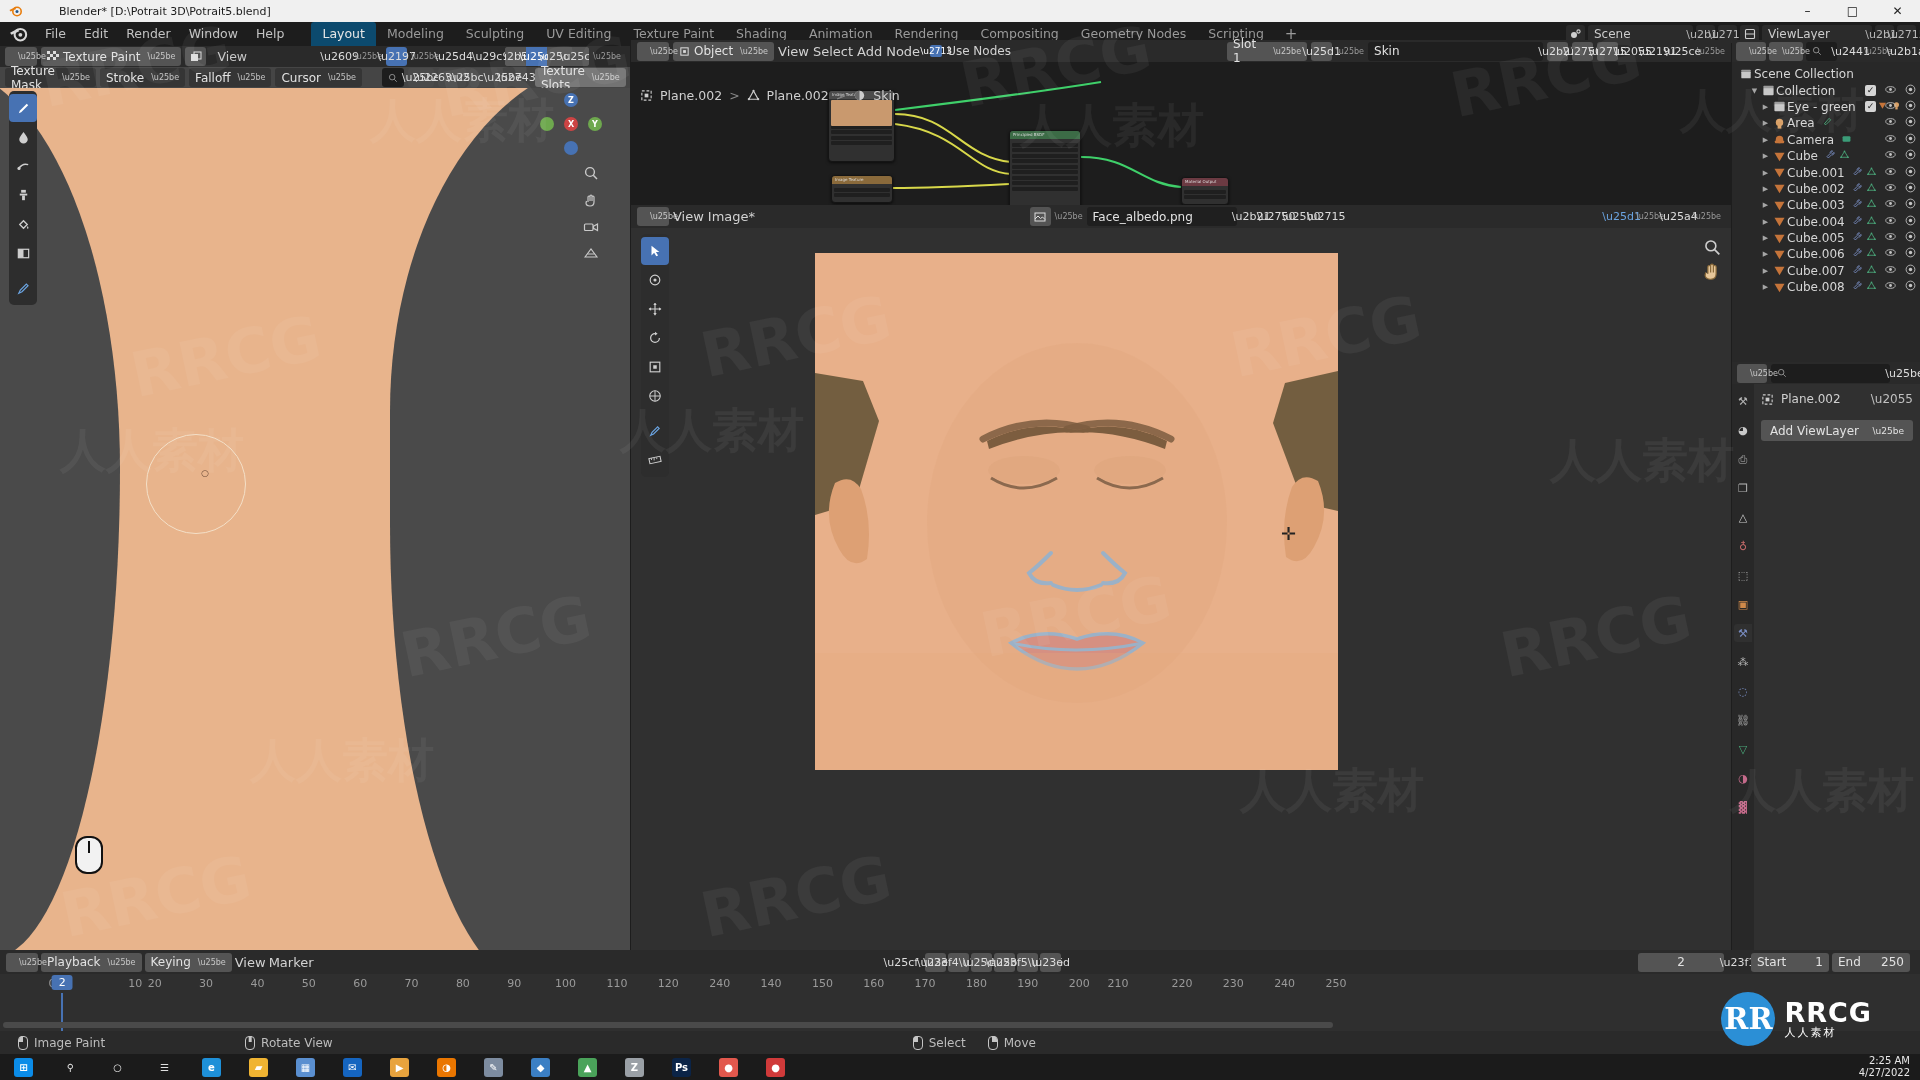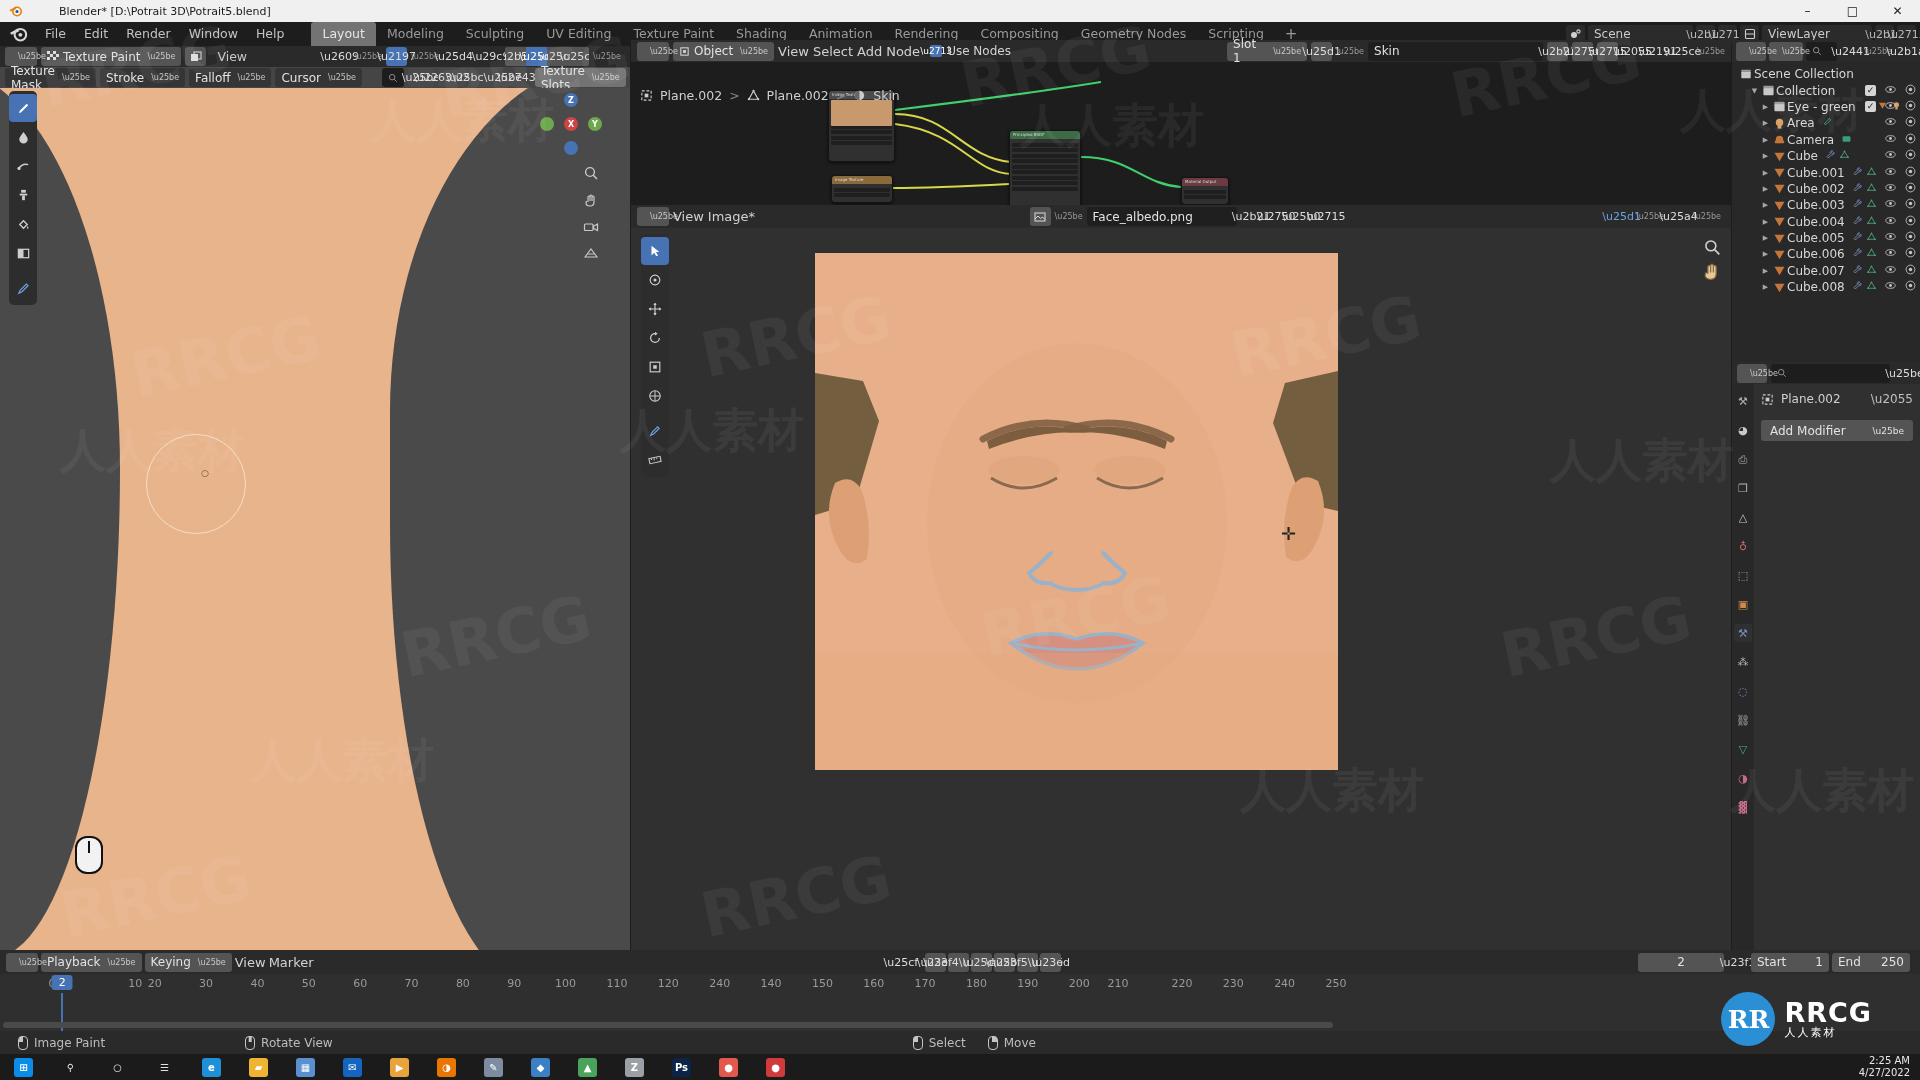--- a/index.html
+++ b/index.html
@@ -17,21 +17,21 @@
   .win-btn { width:45px; height:22px; display:flex; align-items:center; justify-content:center;
      font-size:12px; color:#222; }
 
   
   .topbar { position:absolute; left:0; top:22px; width:1920px; height:24px; background:#1d1d1d;
      display:flex; align-items:center; }
   .blender-logo { width:22px; height:22px; margin:0 6px 0 8px; }
   .menu-item { padding:2px 9px; font-size:12.5px; color:#c3c3c3; line-height:18px; }
   .ws-tabs { display:flex; align-items:center; margin-left:18px; height:24px; }
   .ws-tab { padding:4px 11px; font-size:12.5px; color:#9a9a9a; height:24px; line-height:16px; }
-  .ws-tab.active { background:#737373; color:#e6e6e6; border-radius:3px 3px 0 0; }
+  .ws-tab.active { background:#0c4a6e; color:#e6e6e6; border-radius:3px 3px 0 0; }
   .ws-plus { padding:2px 10px; color:#9a9a9a; font-size:15px; }
   .topbar-right { position:absolute; right:4px; top:0; height:24px; display:flex; align-items:center; gap:3px; }
   .tb-field { background:#2b2b2b; border-radius:3px; height:18px; display:flex; align-items:center;
      padding:0 6px; font-size:12px; color:#ccc; gap:5px; }
   .tb-sq { width:19px; height:18px; background:#2b2b2b; border-radius:3px; display:flex;
      align-items:center; justify-content:center; color:#b9b9b9; font-size:11px; }
 
   
   .hdr { background:#2a2a2a; display:flex; align-items:center; gap:4px; padding:0 5px; }
   .hdr .m { font-size:12.5px; color:#c8c8c8; padding:1px 7px; }
@@ -158,21 +158,21 @@
      justify-content:center; font-size:10px; color:#fff; font-weight:bold; }
   .clock { position:absolute; right:10px; top:0; height:26px; display:flex; flex-direction:column;
      justify-content:center; align-items:flex-end; font-size:10px; color:#e8e8e8; line-height:12px; }
 
   
   .wm { position:absolute; color:rgba(255,255,255,0.055); font-weight:bold; pointer-events:none;
      user-select:none; white-space:nowrap; }
   .wm.cn { font-family:"DejaVu Sans","Liberation Sans",sans-serif; }
   .logo-badge { position:absolute; right:48px; bottom:34px; display:flex; align-items:center; gap:9px; }
   .logo-circle { width:54px; height:54px; border-radius:50%; background:#2b8fd6; display:flex;
-     align-items:center; justify-content:center; color:#fff; font-size:25px; font-weight:bold;
+     align-items:center; justify-content:center; color:#fff; font-size:29px; font-weight:bold;
      font-family:"DejaVu Serif","Liberation Serif",serif; }
   .logo-txt { color:#fff; font-size:27px; font-weight:bold; letter-spacing:1px; }
   .logo-sub { color:#fff; font-size:11px; letter-spacing:2px; }
 </style>
 </head>
 <body>
 
 <div class="app">
 
   <div class="titlebar">
@@ -1127,21 +1127,21 @@
       <div class="pr-crumb">
         <svg width="13" height="13" viewBox="0 0 14 14">
             <rect x="2" y="2" width="10" height="10" fill="none" stroke="#ccc" stroke-width="1.2" stroke-dasharray="3 2"></rect>
             <rect x="5" y="5" width="4" height="4" fill="#ccc"></rect>
           </svg>
         <span>Plane.002</span>
         <div style="flex:1"></div>
         <span style="color:#c0c0c0">\u2055</span>
       </div>
       <div class="pr-btn">
-        <span>Add Modifier</span>
+        <span>Add ViewLayer</span>
         <span class="cv" style="font-size:9px">\u25be</span>
       </div>
     </div>
   </div>
 
   <div class="tl-hdr">
     <div class="drop" style="width:32px">
       <svg width="11" height="11" viewBox="0 0 12 12">
           <circle cx="6" cy="6" r="5" fill="#ddd"></circle>
           <path d="M6 1 A5 5 0 0 0 6 11 Z" fill="#2a2a2a"></path>

